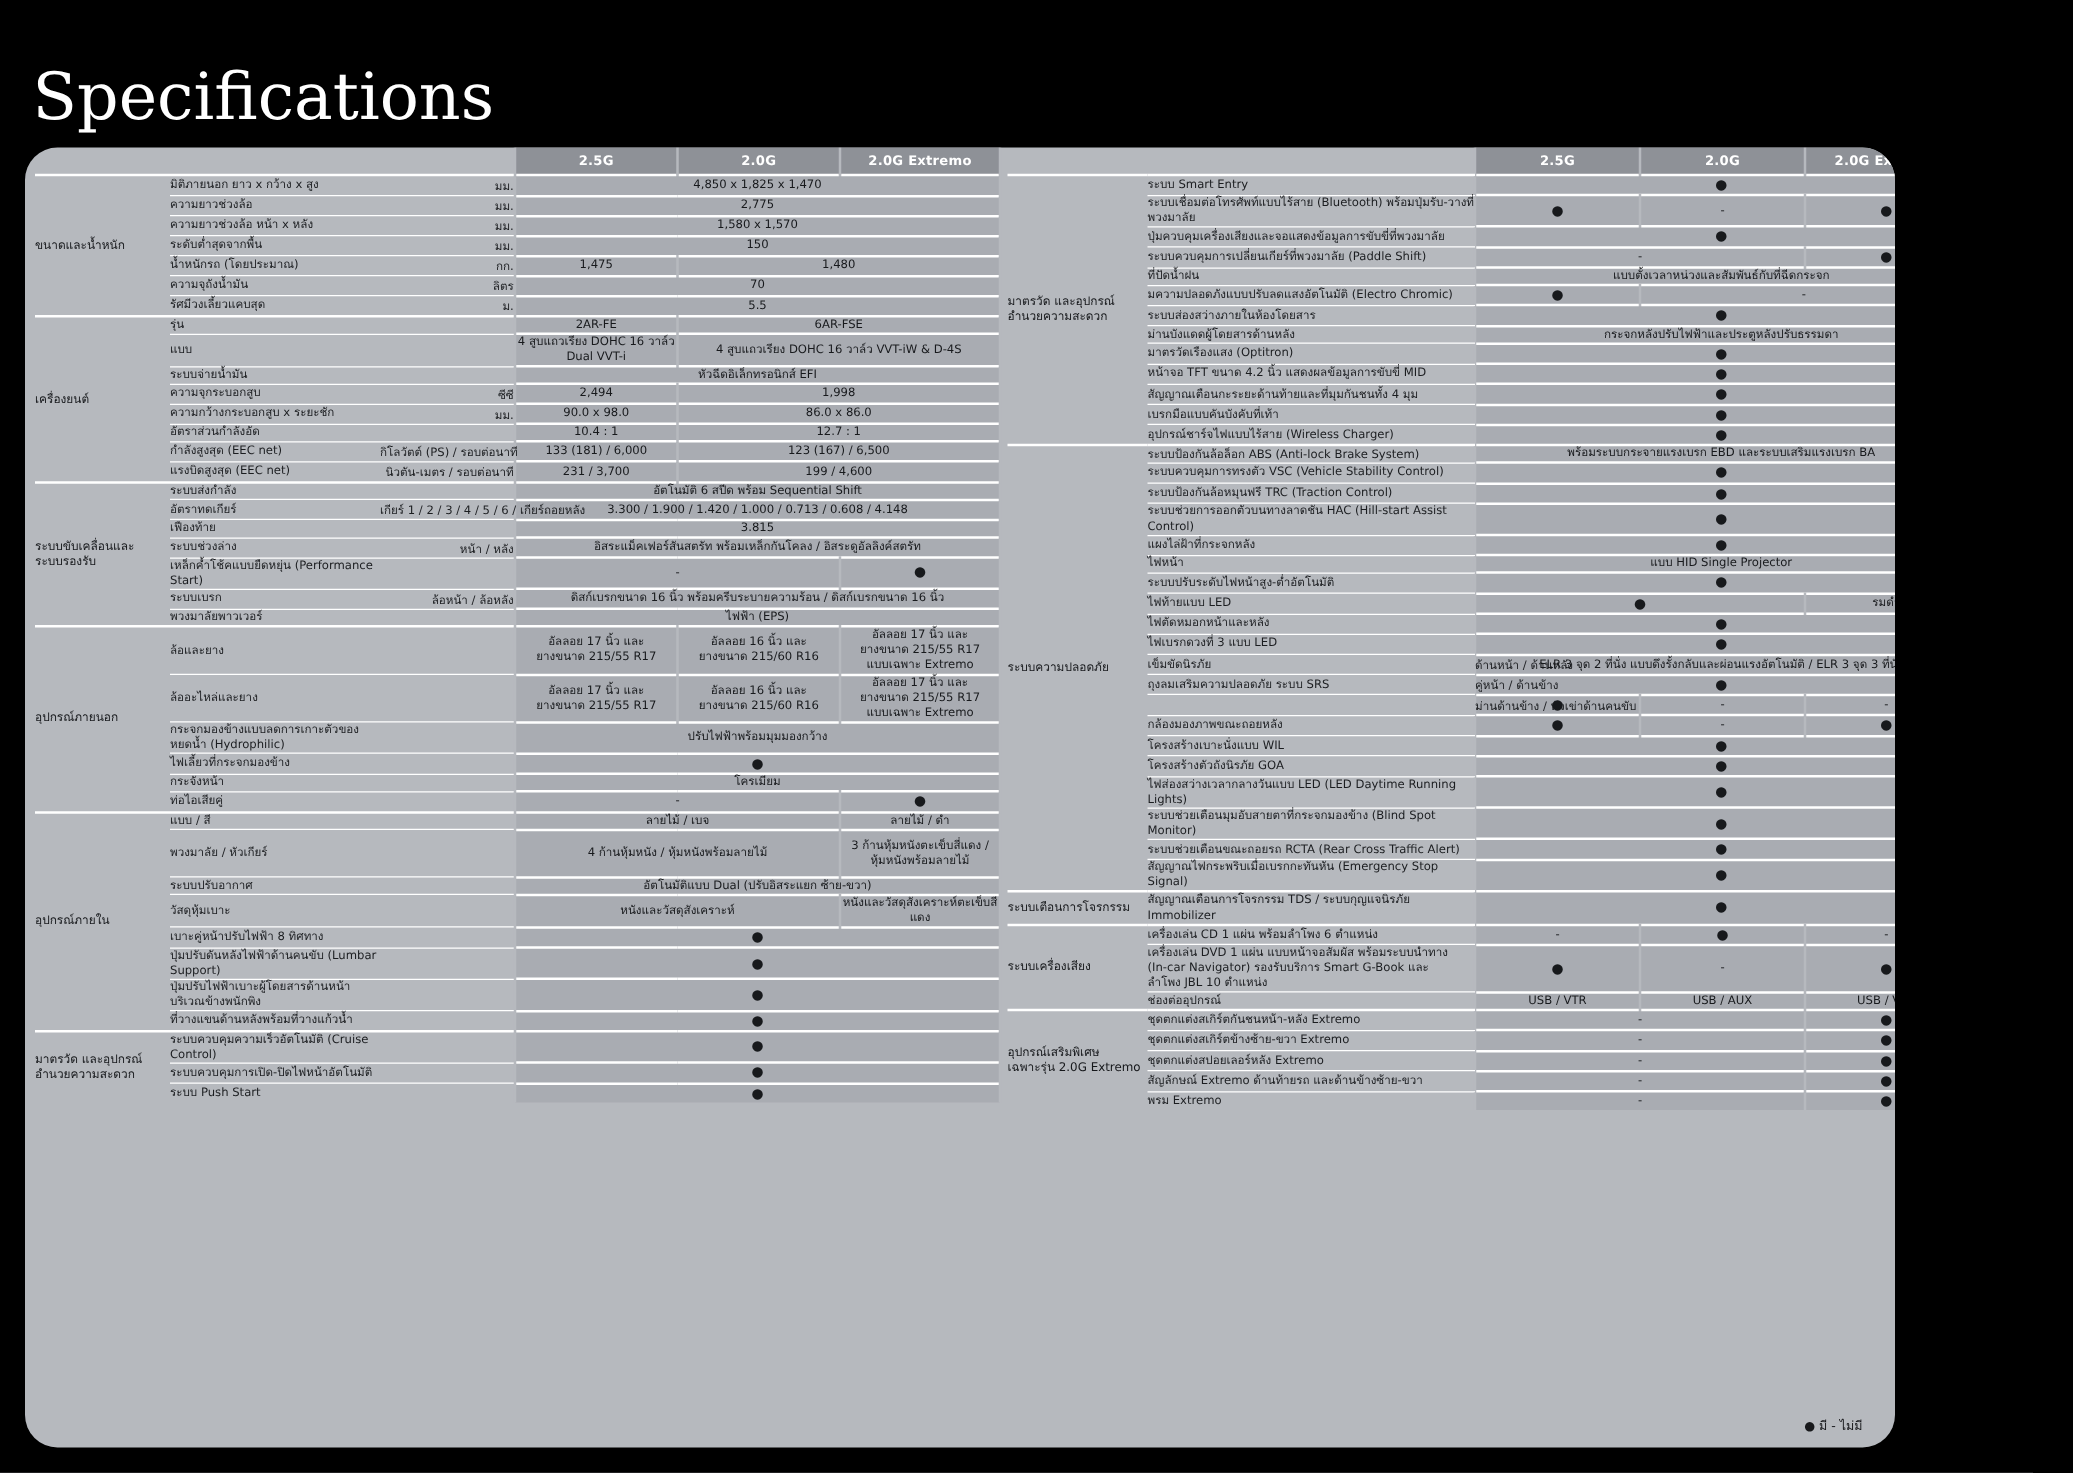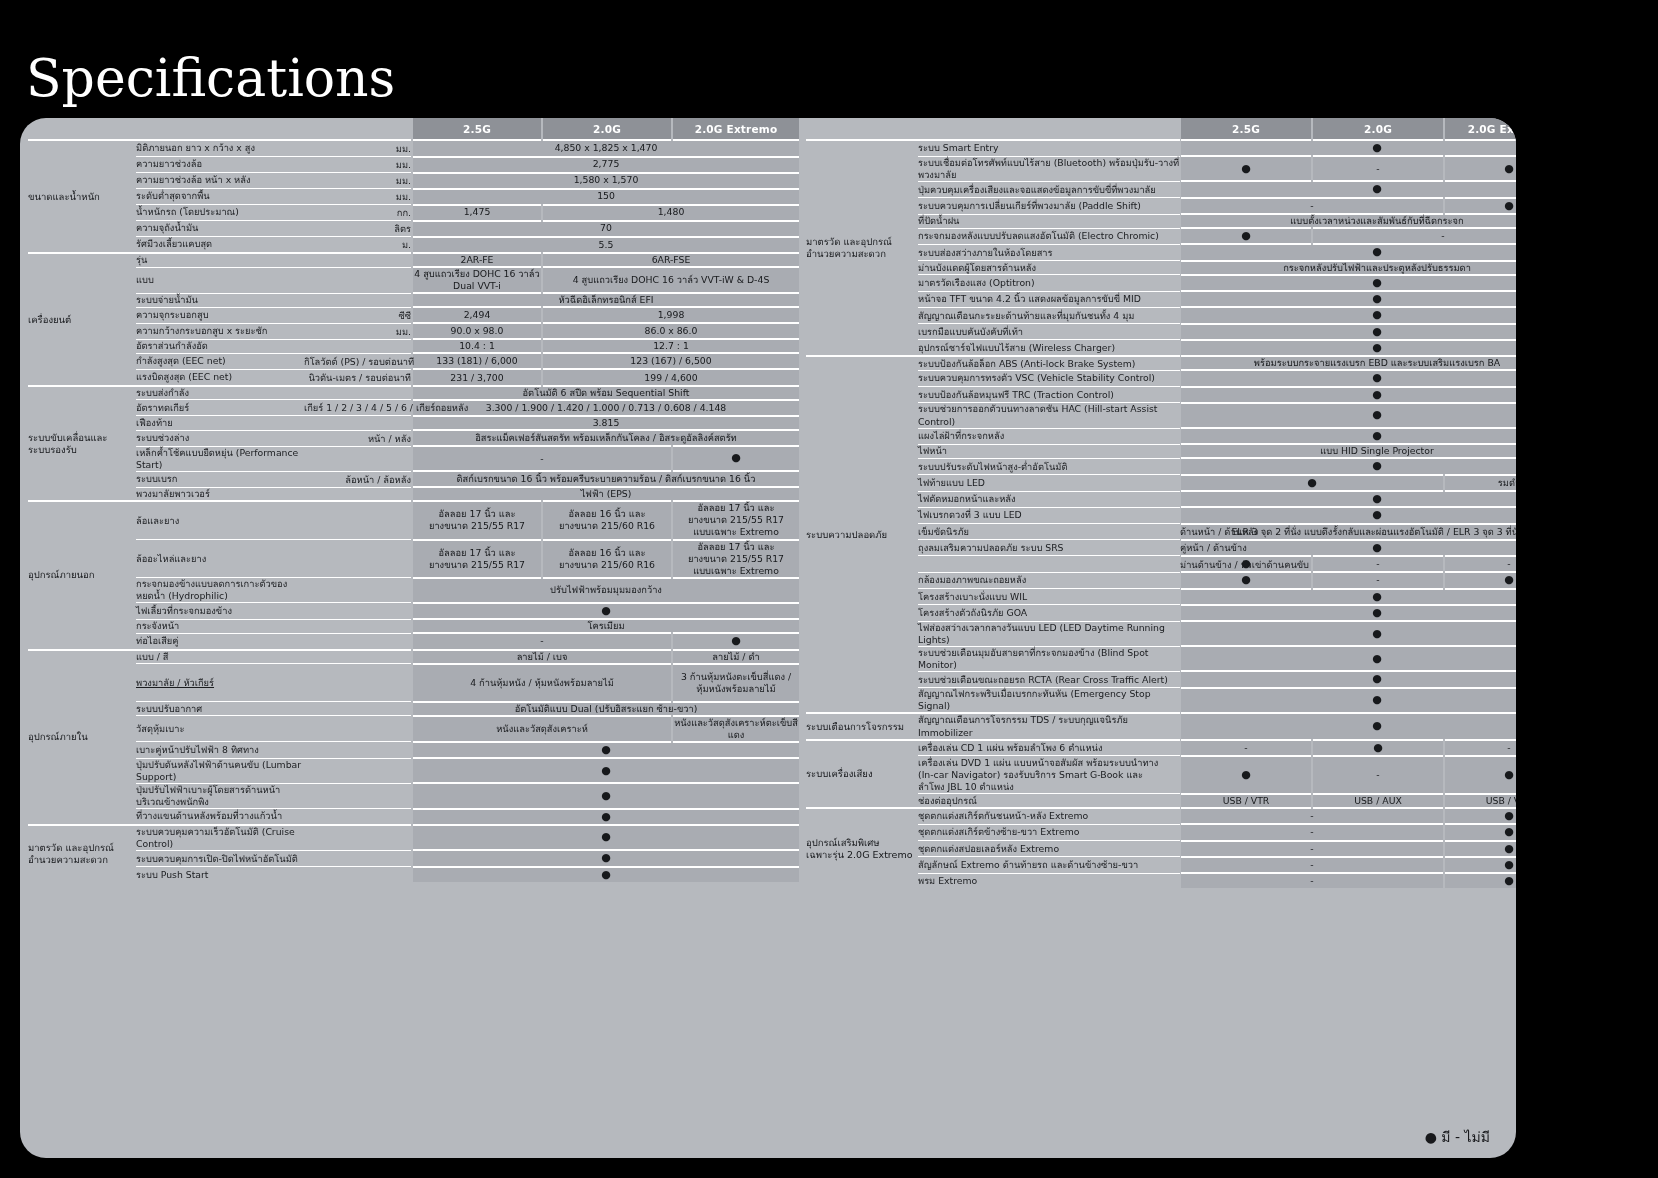--- a/index.html
+++ b/index.html
@@ -95,21 +95,21 @@
   }
   .val.dot { font-size: 11px; }
   tr.section-start > td.feat,
   tr.section-start > td.unit,
   tr.section-start > td.grp { border-top: 2px solid #ffffff; }
 
   #legend {
     position: absolute;
     right: 26px; bottom: 10px;
     color: #18191c;
-    font-size: 14px;
+    font-size: 10px;
     white-space: nowrap;
   }
 </style>
 </head>
 <body>
 
 <div id="page">
 
   <h1 id="page-title">Specifications</h1>
 
@@ -295,21 +295,21 @@
               <td class="val dot" colspan="1">●</td>
             </tr>
             <tr class="section-start">
               <td class="grp grp-sep" rowspan="8">อุปกรณ์ภายใน</td>
               <td class="feat">แบบ / สี</td>
               <td class="unit"></td>
               <td class="val" colspan="2">ลายไม้ / เบจ</td>
               <td class="val" colspan="1">ลายไม้ / ดำ</td>
             </tr>
             <tr>
-              <td class="feat" style="height: 38px; text-decoration: underline;">พวงมาลัย / หัวเกียร์</td>
+              <td class="feat" style="height: 38px;">พวงมาลัย / หัวเกียร์</td>
               <td class="unit"></td>
               <td class="val" colspan="2">4 ก้านหุ้มหนัง / หุ้มหนังพร้อมลายไม้</td>
               <td class="val" colspan="1">3 ก้านหุ้มหนังตะเข็บสี่แดง /<br>หุ้มหนังพร้อมลายไม้</td>
             </tr>
             <tr>
               <td class="feat">ระบบปรับอากาศ</td>
               <td class="unit"></td>
               <td class="val" colspan="3">อัตโนมัติแบบ Dual (ปรับอิสระแยก ซ้าย-ขวา)</td>
             </tr>
             <tr>
@@ -402,21 +402,21 @@
               <td class="unit"></td>
               <td class="val" colspan="2">-</td>
               <td class="val dot" colspan="1">●</td>
             </tr>
             <tr>
               <td class="feat">ที่ปัดน้ำฝน</td>
               <td class="unit"></td>
               <td class="val" colspan="3">แบบตั้งเวลาหน่วงและสัมพันธ์กับที่ฉีดกระจก</td>
             </tr>
             <tr>
-              <td class="feat">กระจกมองหลังแบบปรับลดแสงอัตโนมัติ (Electro Chromic)</td>
+              <td class="feat">มความปลอดภังแบบปรับลดแสงอัตโนมัติ (Electro Chromic)</td>
               <td class="unit"></td>
               <td class="val dot" colspan="1">●</td>
               <td class="val" colspan="2">-</td>
             </tr>
             <tr>
               <td class="feat">ระบบส่องสว่างภายในห้องโดยสาร</td>
               <td class="unit"></td>
               <td class="val dot" colspan="3">●</td>
             </tr>
             <tr>

